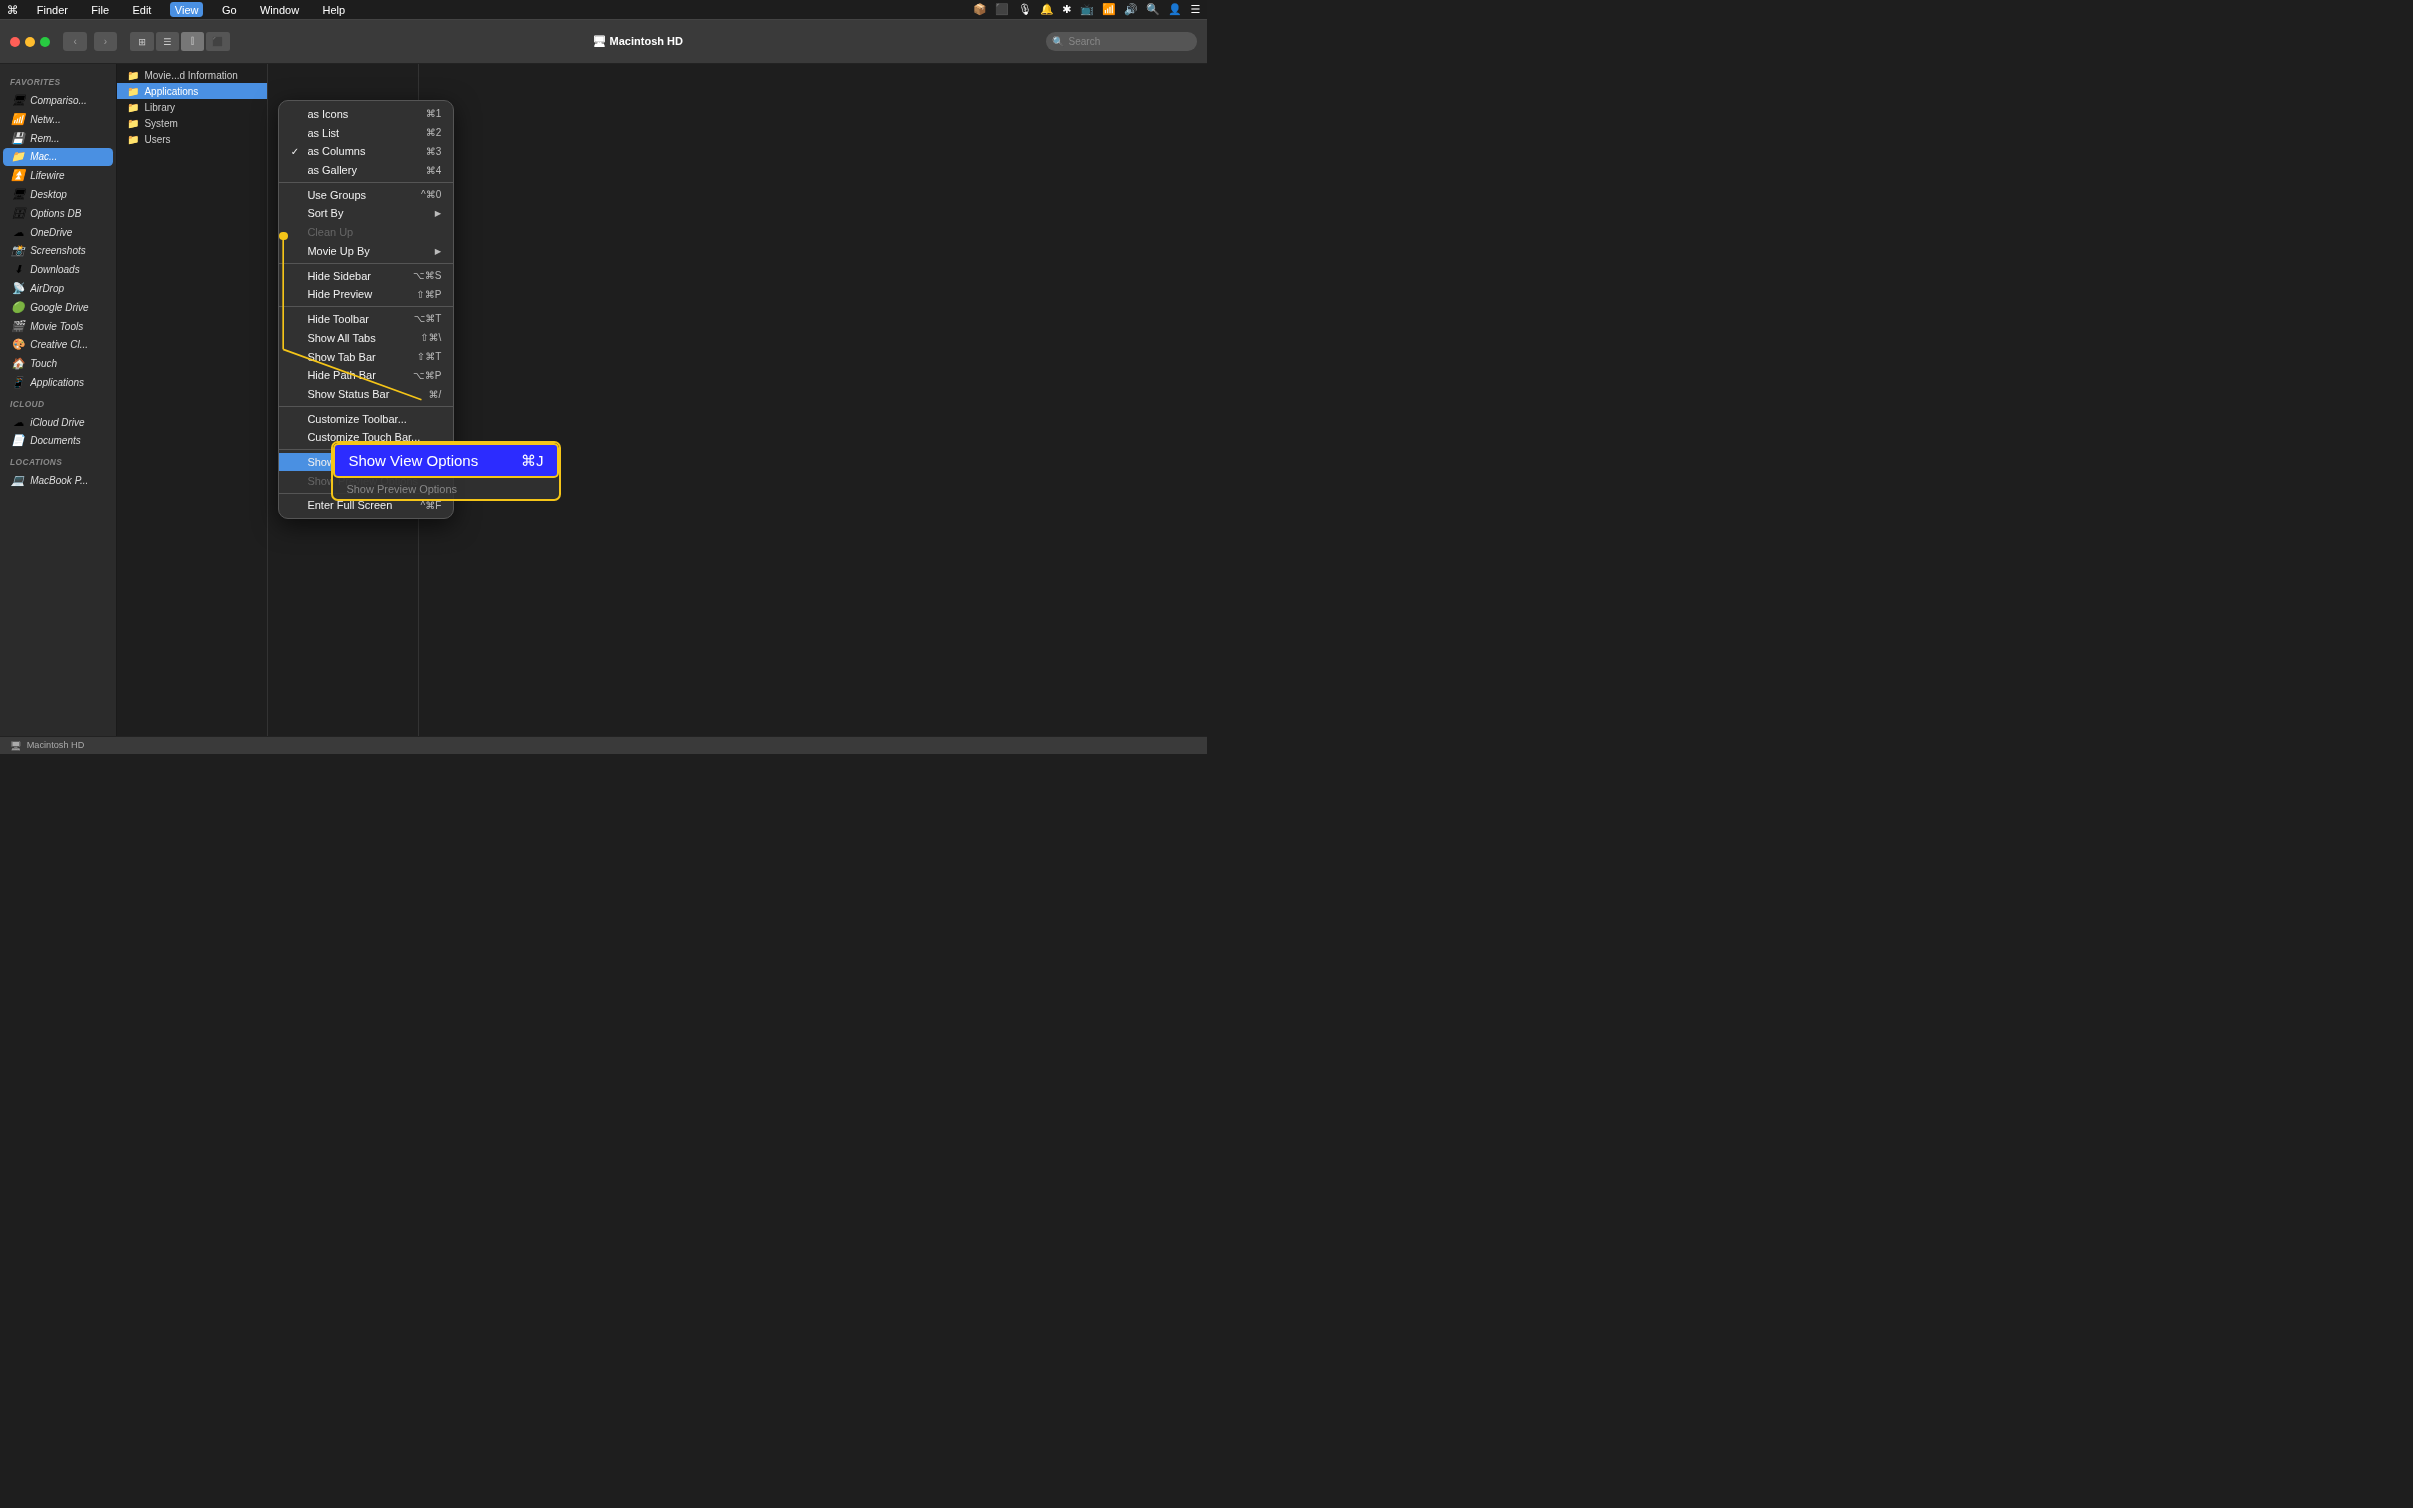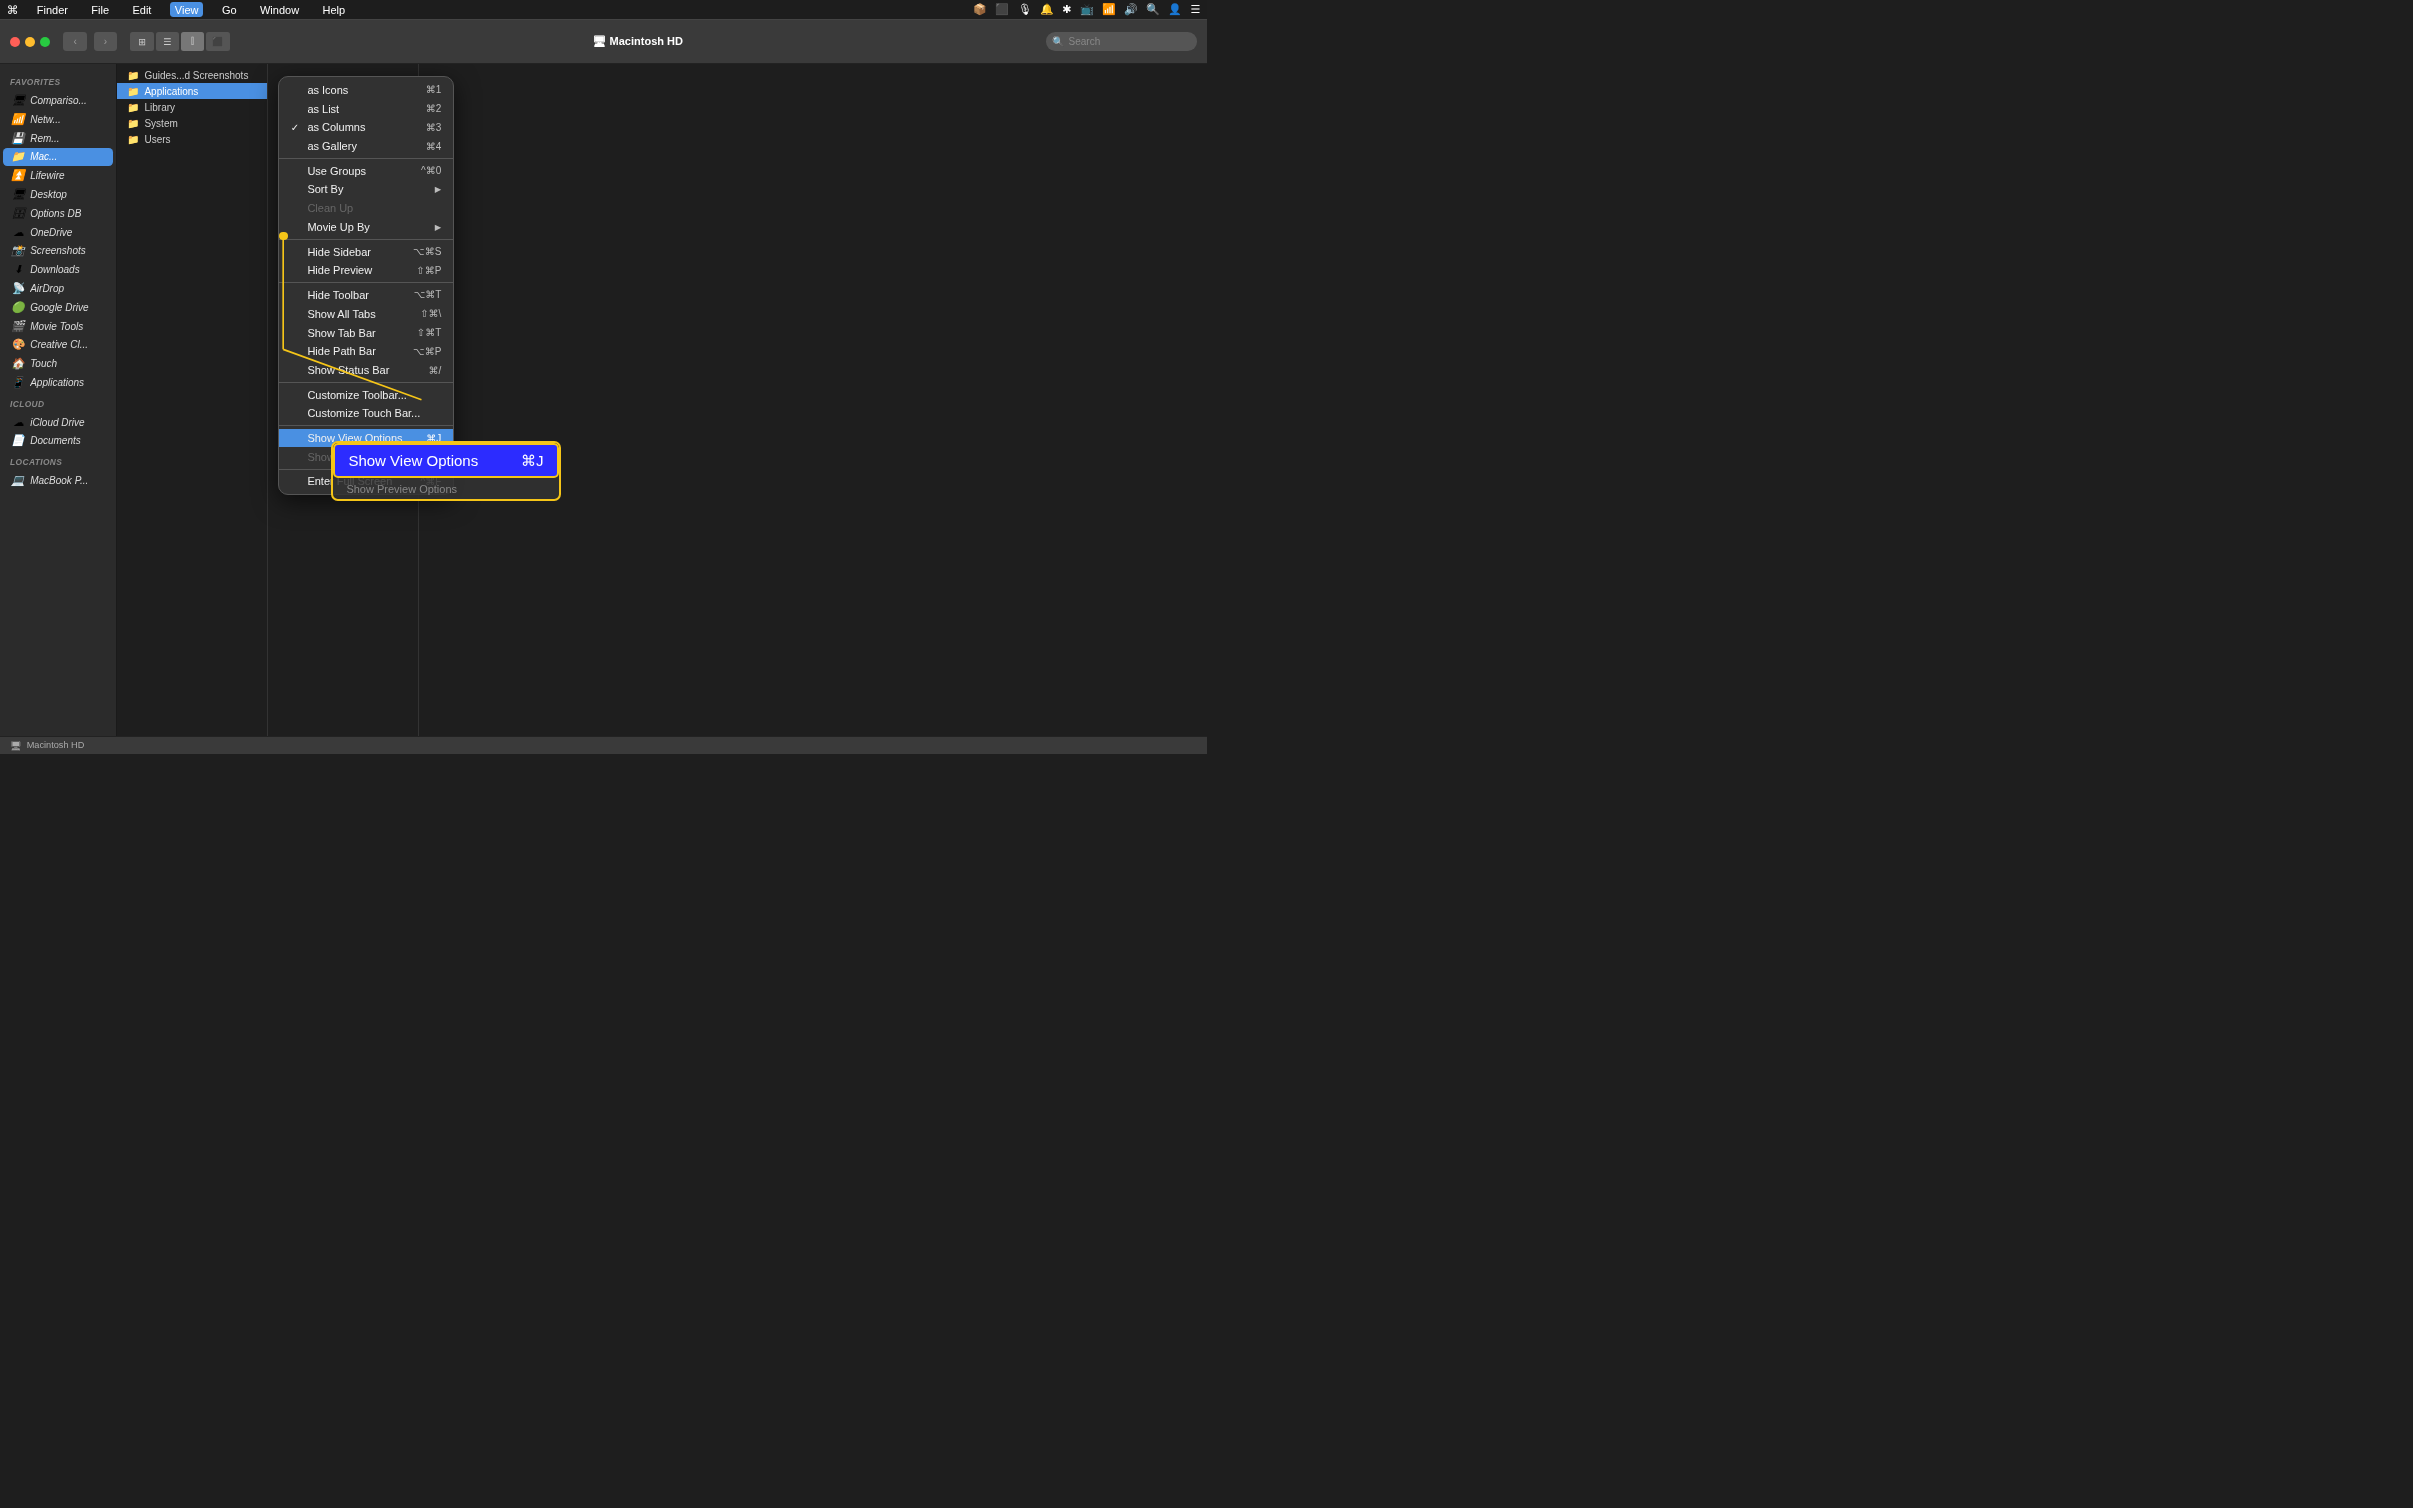--- a/index.html
+++ b/index.html
@@ -241,21 +241,21 @@
     .dropdown-overlay {
       position: absolute;
       top: 0;
       left: 0;
       right: 0;
       bottom: 0;
       z-index: 200;
     }
     .dropdown-menu {
       position: absolute;
-      top: 12px;
+      top: 36px;
       left: 161px;
       width: 176px;
       background: rgba(50,50,50,0.97);
       border: 0.8px solid #555;
       border-radius: 10px;
       box-shadow: 0 6.7px 25px rgba(0,0,0,0.6);
       padding: 3.4px 0;
       z-index: 300;
     }
     .menu-entry {
@@ -476,21 +476,21 @@
         <span class="sidebar-icon">💻</span>
         <span class="sidebar-label">MacBook P...</span>
       </div>
     </div>
 
     <div class="main-content">
       <div class="column-area">
         <div class="finder-column">
           <div class="col-item">
             <span>📁</span>
-            <span>Guides...d Screenshots</span>
+            <span>Movie...d Information</span>
           </div>
           <div class="col-item selected">
             <span>📁</span>
             <span>Applications</span>
           </div>
           <div class="col-item">
             <span>📁</span>
             <span>Library</span>
           </div>
           <div class="col-item">

